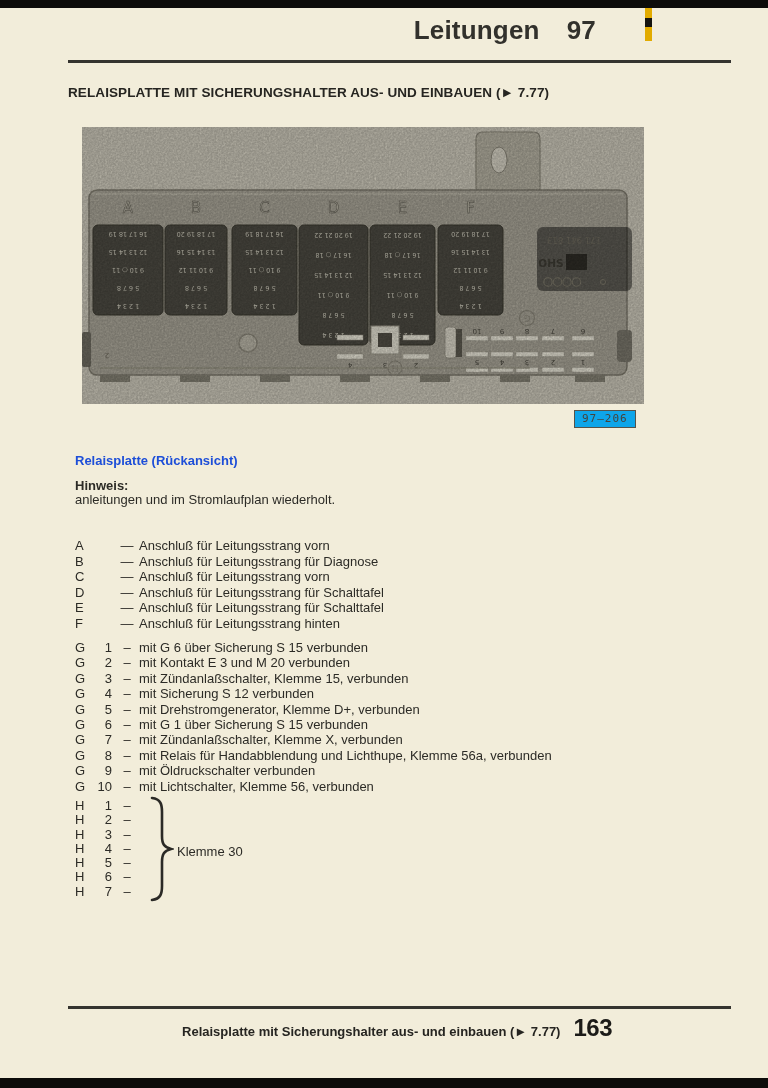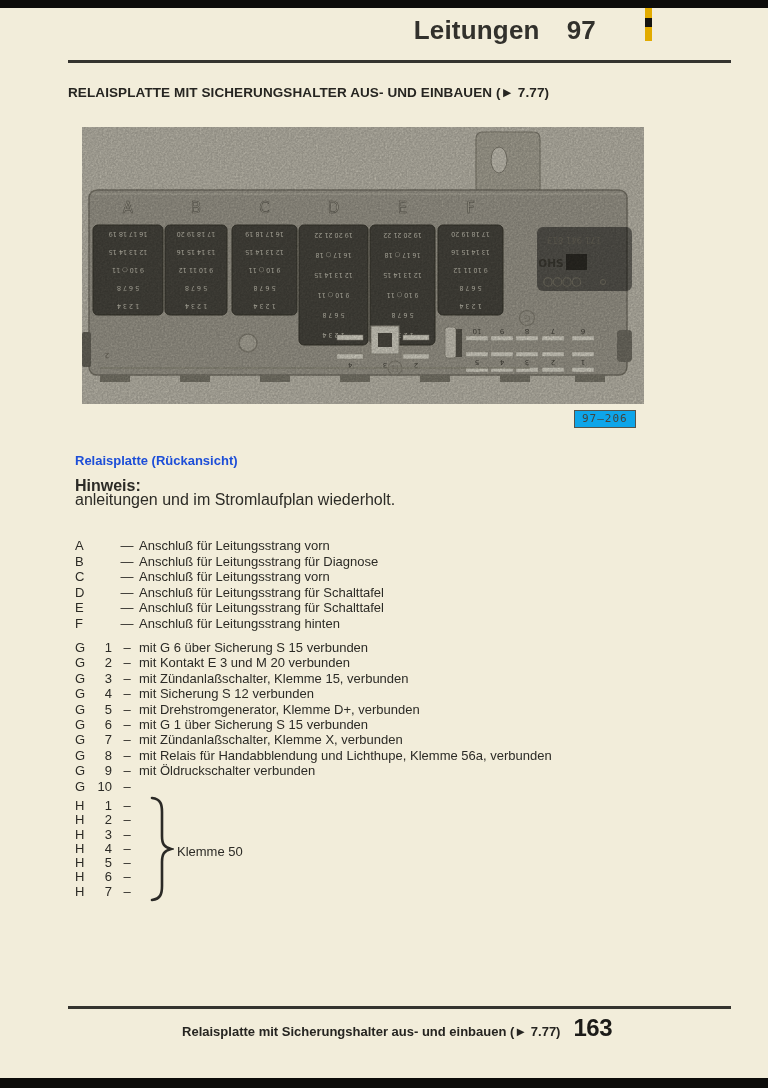--- a/index.html
+++ b/index.html
@@ -10,21 +10,21 @@
   .edge-tab{position:absolute;right:0;top:8px;width:7px;height:33px;background:#e2ab00;}
   .edge-tab-band{margin-top:10px;height:9px;background:#151410;}
   .header{position:absolute;right:56px;top:15px;display:flex;gap:27px;font-weight:bold;font-size:26px;color:#32312c;letter-spacing:0.2px;}
   .rule{position:absolute;left:68px;width:663px;height:3px;background:#35342f;}
   .rule-top{top:60px;}
   .rule-bottom{top:1006px;}
   .title{position:absolute;left:68px;top:85px;margin:0;font-size:13.5px;font-weight:bold;color:#262521;letter-spacing:0.1px;}
   .photo{position:absolute;left:82px;top:127px;width:562px;height:277px;}
   .fig-num{position:absolute;left:574px;top:410px;border:1.5px solid #55534a;padding:1px 7px 2px 7px;font-family:"DejaVu Sans Mono",monospace;font-size:11px;color:#45433c;letter-spacing:1px;background:#0ea5e9;}
   .caption{position:absolute;left:75px;top:453px;font-size:13px;font-weight:bold;color:#1d4ed8;}
-  .hinweis{position:absolute;left:75px;top:479px;font-size:16px;line-height:14.4px;}
+  .hinweis{position:absolute;left:75px;top:479px;font-size:13px;line-height:14.4px;}
   .bold{font-weight:bold;}
   .list{position:absolute;left:75px;}
   #connector-list{top:538px;}
   #g-list{top:640px;}
   #h-list{top:799px;}
   .lrow{display:grid;grid-template-columns:20px 20px 24px auto;font-size:13px;height:15.5px;line-height:15.5px;}
   #g-list .lrow{height:15.4px;line-height:15.4px;}
   #h-list .lrow{height:14.3px;line-height:14.3px;}
   .list-num{text-align:right;padding-right:3px;}
   .list-dash{text-align:center;}
@@ -278,20 +278,21 @@
       <div class="lrow">
         <span class="list-letter">G</span>
         <span class="list-num">9</span>
         <span class="list-dash">–</span>
         <span class="list-desc">mit Öldruckschalter verbunden</span>
       </div>
       <div class="lrow">
         <span class="list-letter">G</span>
         <span class="list-num">10</span>
         <span class="list-dash">–</span>
+        <span class="list-desc">mit Lichtschalter, Klemme 56, verbunden</span>
       </div>
     </div>
   <div class="list" id="h-list">
       <div class="lrow">
         <span class="list-letter">H</span>
         <span class="list-num">1</span>
         <span class="list-dash">–</span>
         <span class="list-desc"></span>
       </div>
       <div class="lrow">
@@ -328,21 +329,21 @@
         <span class="list-letter">H</span>
         <span class="list-num">7</span>
         <span class="list-dash">–</span>
         <span class="list-desc"></span>
       </div>
     </div>
 
   <svg class="brace" viewBox="0 0 26 106">
     <path d="M4,2 C13,3 14,9 14,16 L14,40 C14,48 16,51 23,53 C16,55 14,58 14,66 L14,90 C14,97 13,103 4,104" fill="none" stroke="#2b2a26" stroke-width="2.6" stroke-linecap="round"></path>
   </svg>
-  <div class="klemme">Klemme 50</div>
+  <div class="klemme">Klemme 30</div>
 
   <div class="rule rule-bottom"></div>
   <div class="footer">
     <span class="footer-text">Relaisplatte mit Sicherungshalter aus- und einbauen (► 7.77)</span>
     <span class="footer-page">163</span>
   </div>
   <div class="bottom-bar"></div>
 </div>
 
 </body></html>

